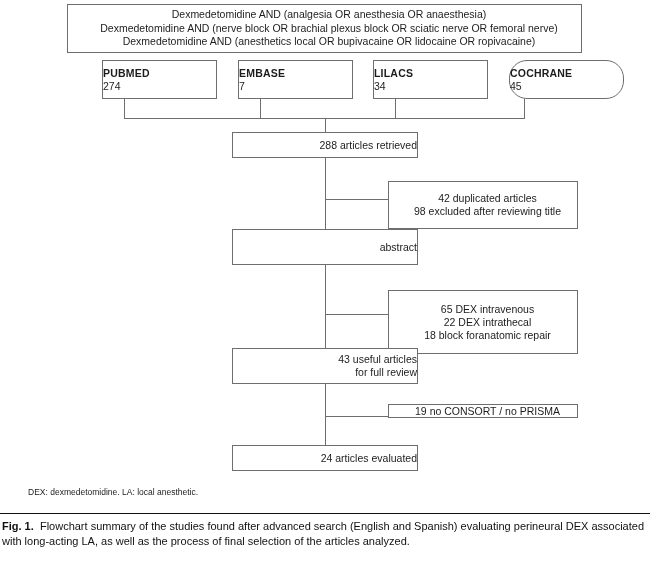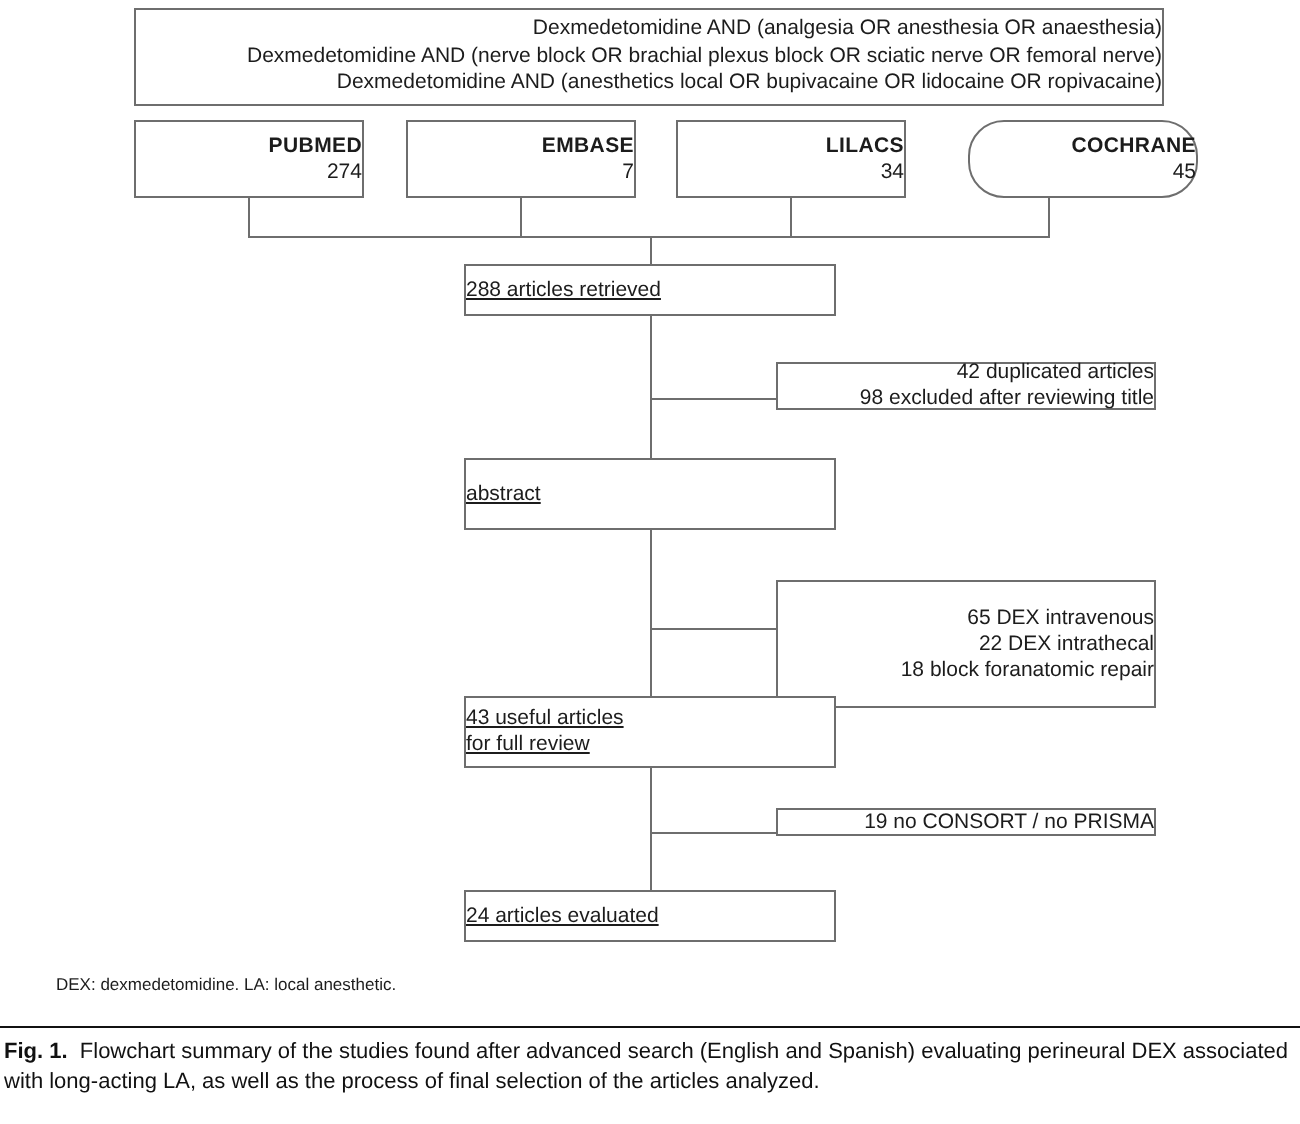--- a/index.html
+++ b/index.html
@@ -30,73 +30,74 @@
     border: 1px solid #6e6e6e;
     background: #ffffff;
     font-size: 10.5px;
     line-height: 13px;
     color: #1c1c1c;
     display: flex;
     flex-direction: column;
     justify-content: center;
     z-index: 3;
   }
-  .box.center { align-items: flex-start; text-align: center; text-decoration: underline; }
-  .box.left   { align-items: flex-end; text-align: left; padding-left: 9px; }
+  .box.center { align-items: flex-end; text-align: center; }
+  .box.left   { align-items: center; text-align: left; padding-left: 9px; }
   .box .ln { white-space: nowrap; display: block; }
 
   
   #query-box {
     left: 67px; top: 4px;
     width: 515px; height: 49px;
     padding: 5px 0 5px 9px;
     justify-content: center;
     font-size: 10.5px;
     line-height: 13.5px;
   }
 
   
   .db-box {
     top: 60px;
     height: 39px;
-    align-items: flex-end;
+    align-items: flex-start;
     text-align: center;
     justify-content: center;
+    margin-left: 35px;
   }
   .db-name {
     font-weight: bold;
     font-size: 10.5px;
     letter-spacing: 0.2px;
     line-height: 13px;
   }
   .db-count {
     font-size: 10.5px;
     line-height: 13px;
   }
   #db-pubmed   { left: 67px;  width: 115px; }
   #db-embase   { left: 203px; width: 115px; }
   #db-lilacs   { left: 338px; width: 115px; }
-  #db-cochrane { left: 484px; width: 115px; border-radius: 18px; }
+  #db-cochrane { left: 474px; width: 115px; border-radius: 18px; }
 
   
   .main-box {
     left: 232px;
     width: 186px;
   }
   #box-retrieved { top: 132px; height: 26px; }
   #box-abstract  { top: 229px; height: 36px; }
   #box-useful    { top: 348px; height: 36px; }
   #box-evaluated { top: 445px; height: 26px; }
 
   
   .side-box {
     left: 388px;
     width: 190px;
   }
-  #side-dup     { top: 181px; height: 24px; }
+  #side-dup     { top: 181px; height: 48px; }
   #side-dex     { top: 290px; height: 64px; }
   #side-consort { top: 404px; height: 14px; }
 
   
   .line {
     position: absolute;
     background: #6e6e6e;
     z-index: 1;
   }
   .vline { width: 1px; }

